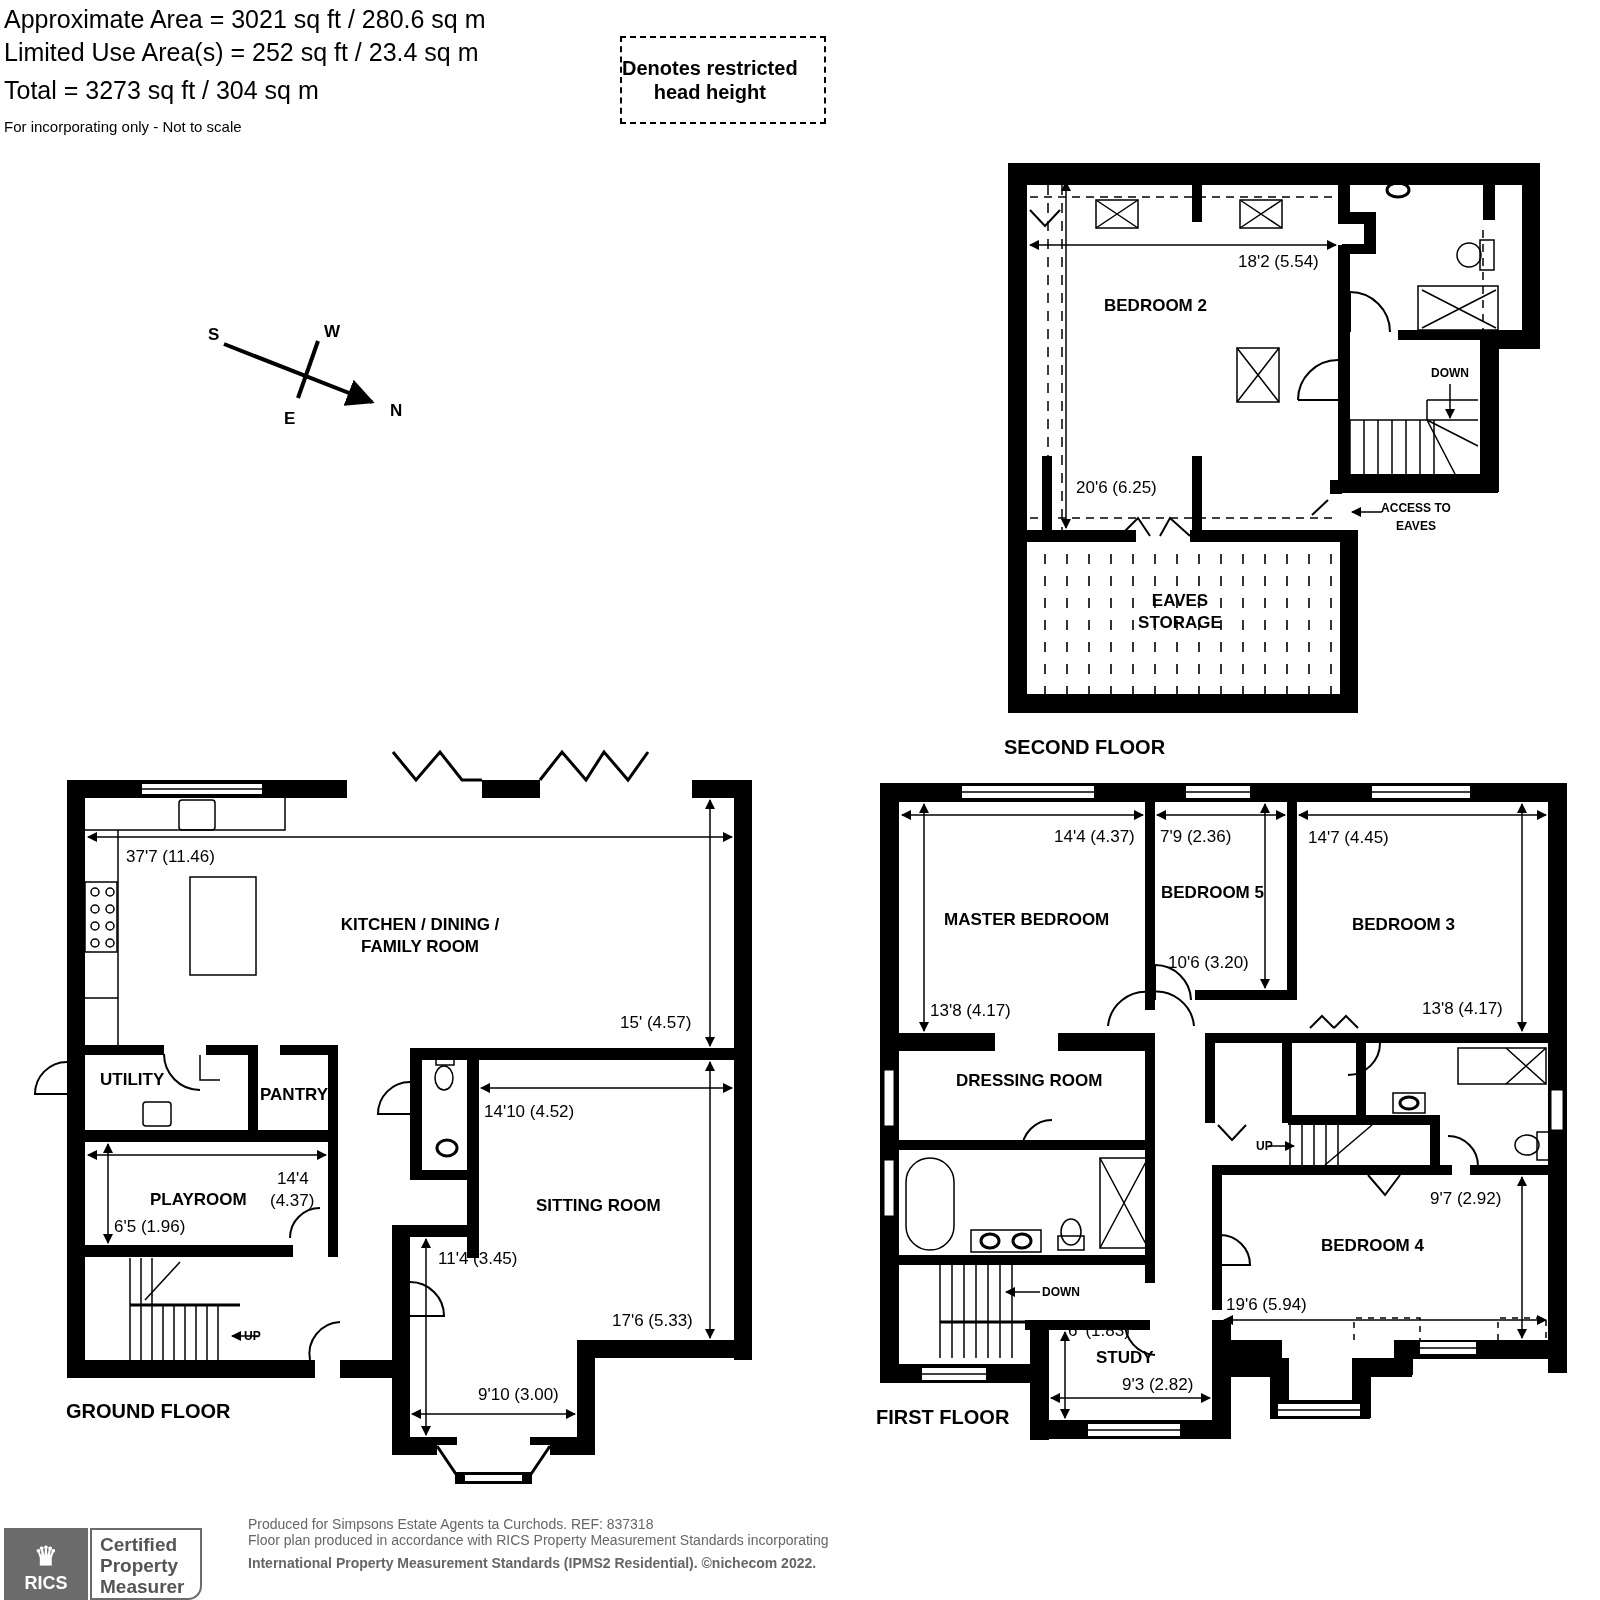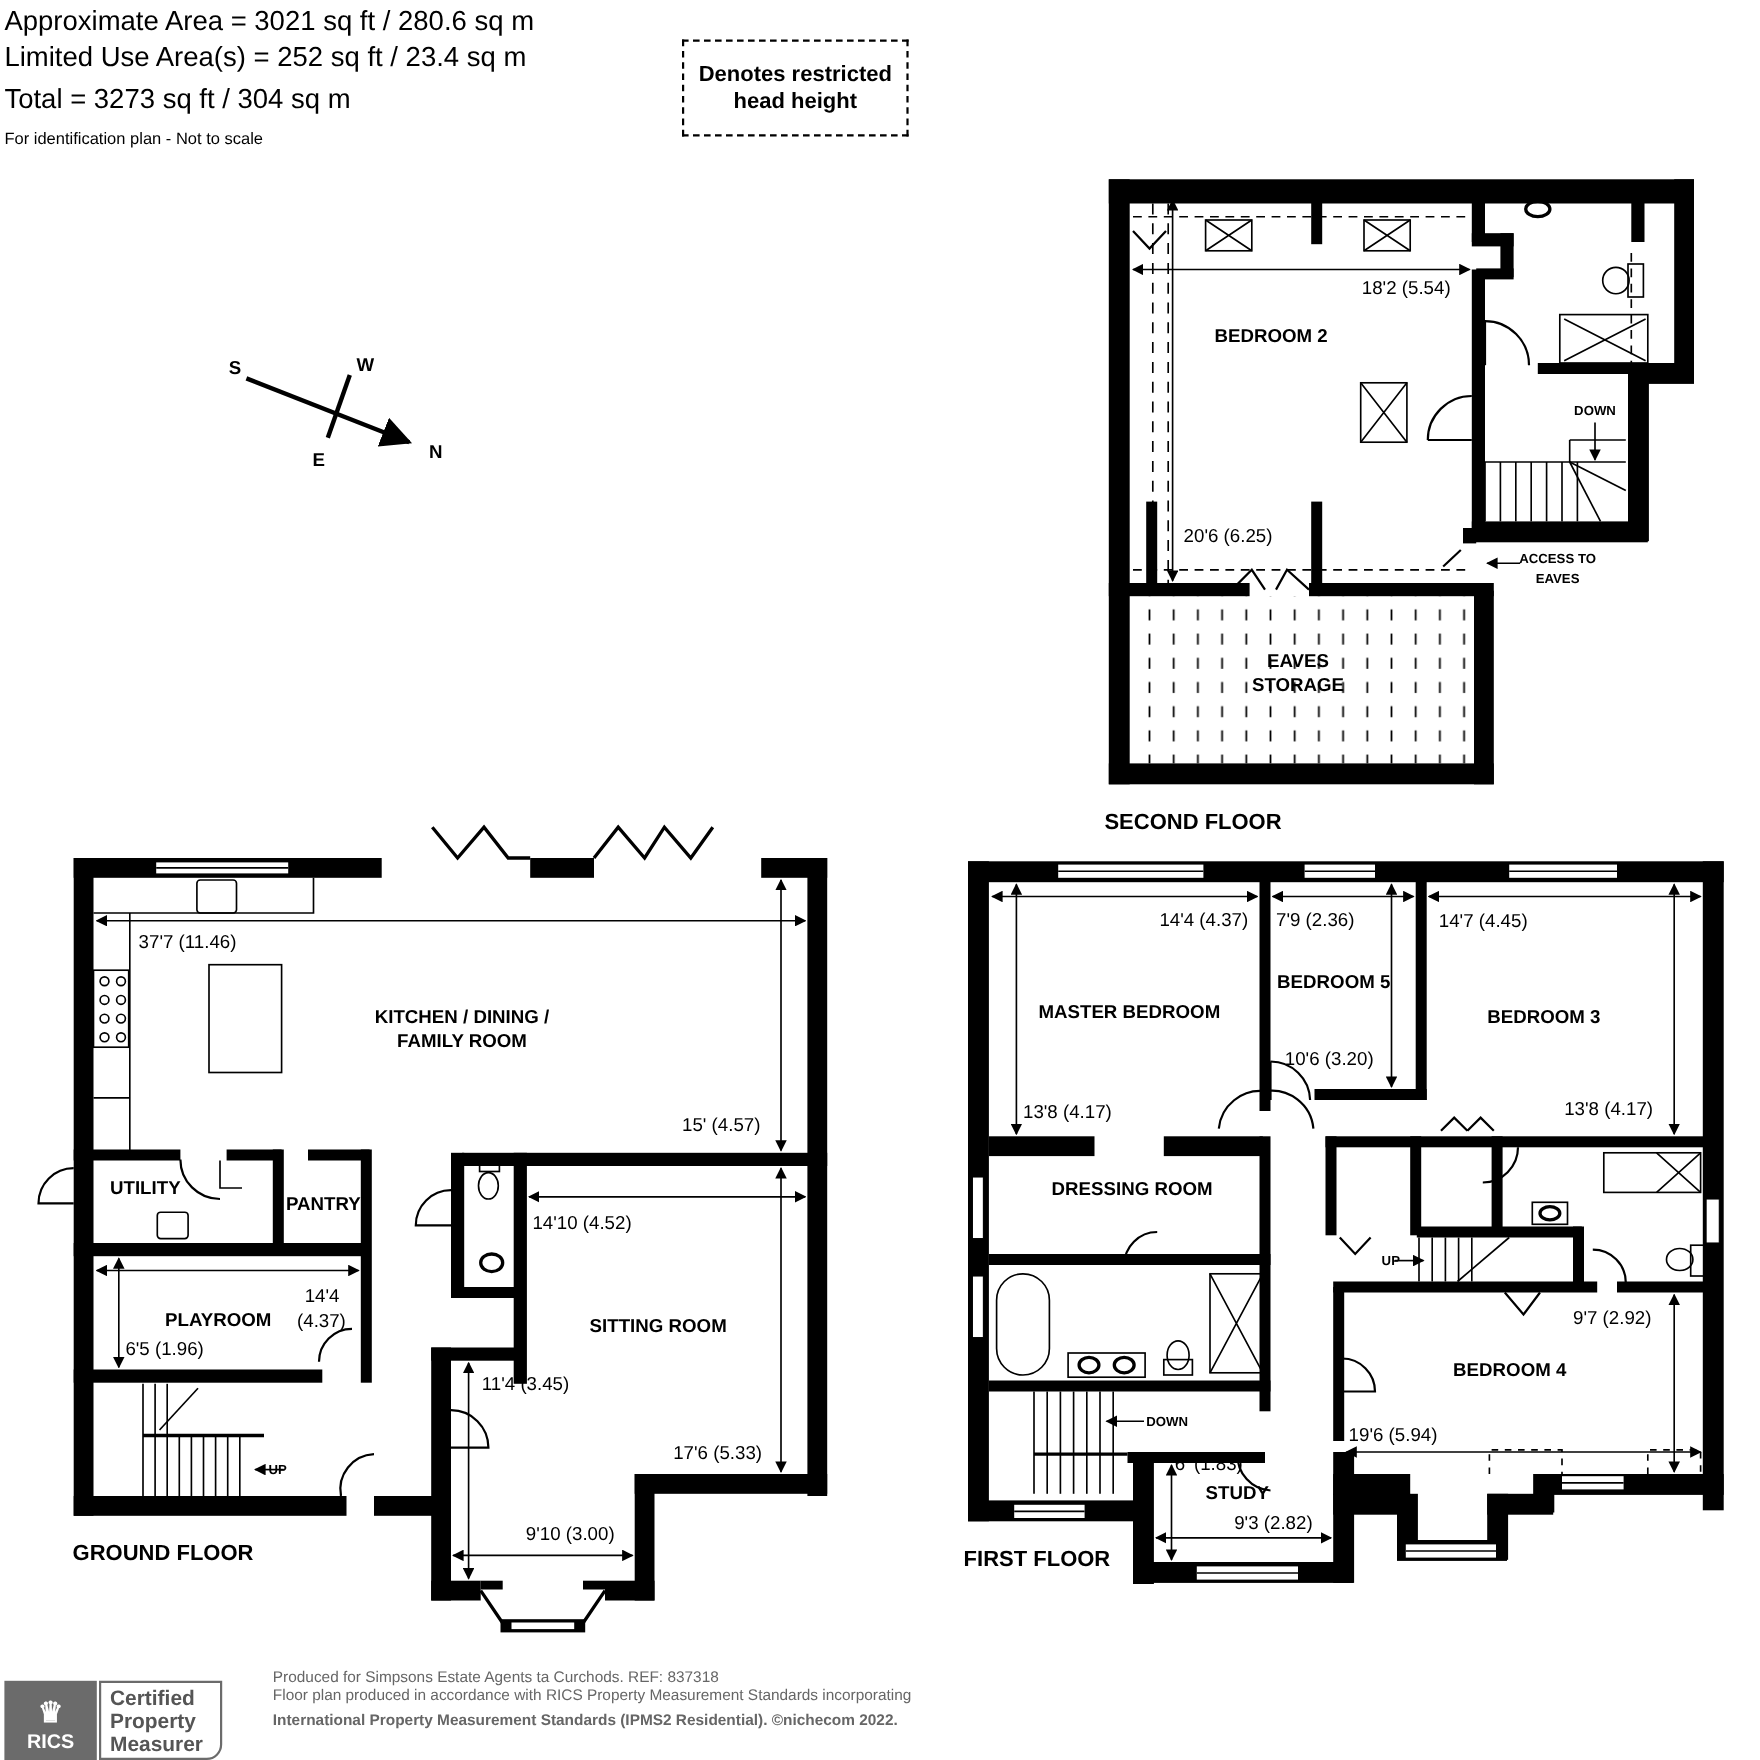--- a/index.html
+++ b/index.html
@@ -1,37 +1,37 @@
 <!DOCTYPE html>
 <html><head>
 <meta charset="utf-8">
 <style>
   html,body{margin:0;padding:0;background:#fff;}
   body{width:1600px;height:1600px;position:relative;overflow:hidden;font-family:"Liberation Sans",sans-serif;color:#000;}
   .abs{position:absolute;}
   .hdr{font-size:25px;line-height:30px;white-space:nowrap;}
   .note{font-size:15px;white-space:nowrap;}
-  .legend-box{left:620px;top:36px;width:206px;height:88px;border:2px dashed #000;box-sizing:border-box;display:flex;align-items:center;justify-content:center;text-align:center;font-weight:bold;font-size:20px;line-height:24px;}
+  .legend-box{left:620px;top:36px;width:206px;height:88px;border:2px dashed #000;box-sizing:border-box;display:flex;align-items:center;text-align:center;font-weight:bold;font-size:20px;line-height:24px;}
   svg.plan{position:absolute;left:0;top:0;}
   svg text{font-family:"Liberation Sans",sans-serif;}
   .room{font-weight:bold;font-size:17px;}
   .dim{font-size:17px;}
   .floor{font-weight:bold;font-size:20px;}
   .small{font-weight:bold;font-size:12px;}
   .rics{left:4px;top:1528px;width:84px;height:72px;background:#6b6b6b;color:#fff;font-weight:bold;font-size:18px;display:flex;flex-direction:column;align-items:center;justify-content:flex-end;padding-bottom:6px;box-sizing:border-box;}
   .cpm{left:90px;top:1528px;width:112px;height:72px;border:2px solid #6b6b6b;border-radius:0 0 14px 0;box-sizing:border-box;color:#555;font-weight:bold;font-size:19px;line-height:21px;padding:4px 8px;}
   .foot{left:248px;font-size:14px;color:#666;white-space:nowrap;}
 </style>
 </head>
 <body>
 
 <div class="abs hdr" style="left:4px;top:4px;">Approximate Area = 3021 sq ft / 280.6 sq m</div>
 <div class="abs hdr" style="left:4px;top:37px;text-align:right;">Limited Use Area(s) = 252 sq ft / 23.4 sq m</div>
 <div class="abs hdr" style="left:4px;top:75px;">Total = 3273 sq ft / 304 sq m</div>
-<div class="abs note" style="left:4px;top:118px;">For identification plan - Not to scale</div>
+<div class="abs note" style="left:4px;top:118px;">For incorporating only - Not to scale</div>
 <div class="abs legend-box">
   <div>
     <div>Denotes restricted</div>
     <div>head height</div>
   </div>
 </div>
 
 <svg class="plan" width="1600" height="1600" viewBox="0 0 1600 1600">
   <defs>
     <marker id="arr" viewBox="0 0 10 10" refX="9" refY="5" markerWidth="7" markerHeight="7" orient="auto-start-reverse">

